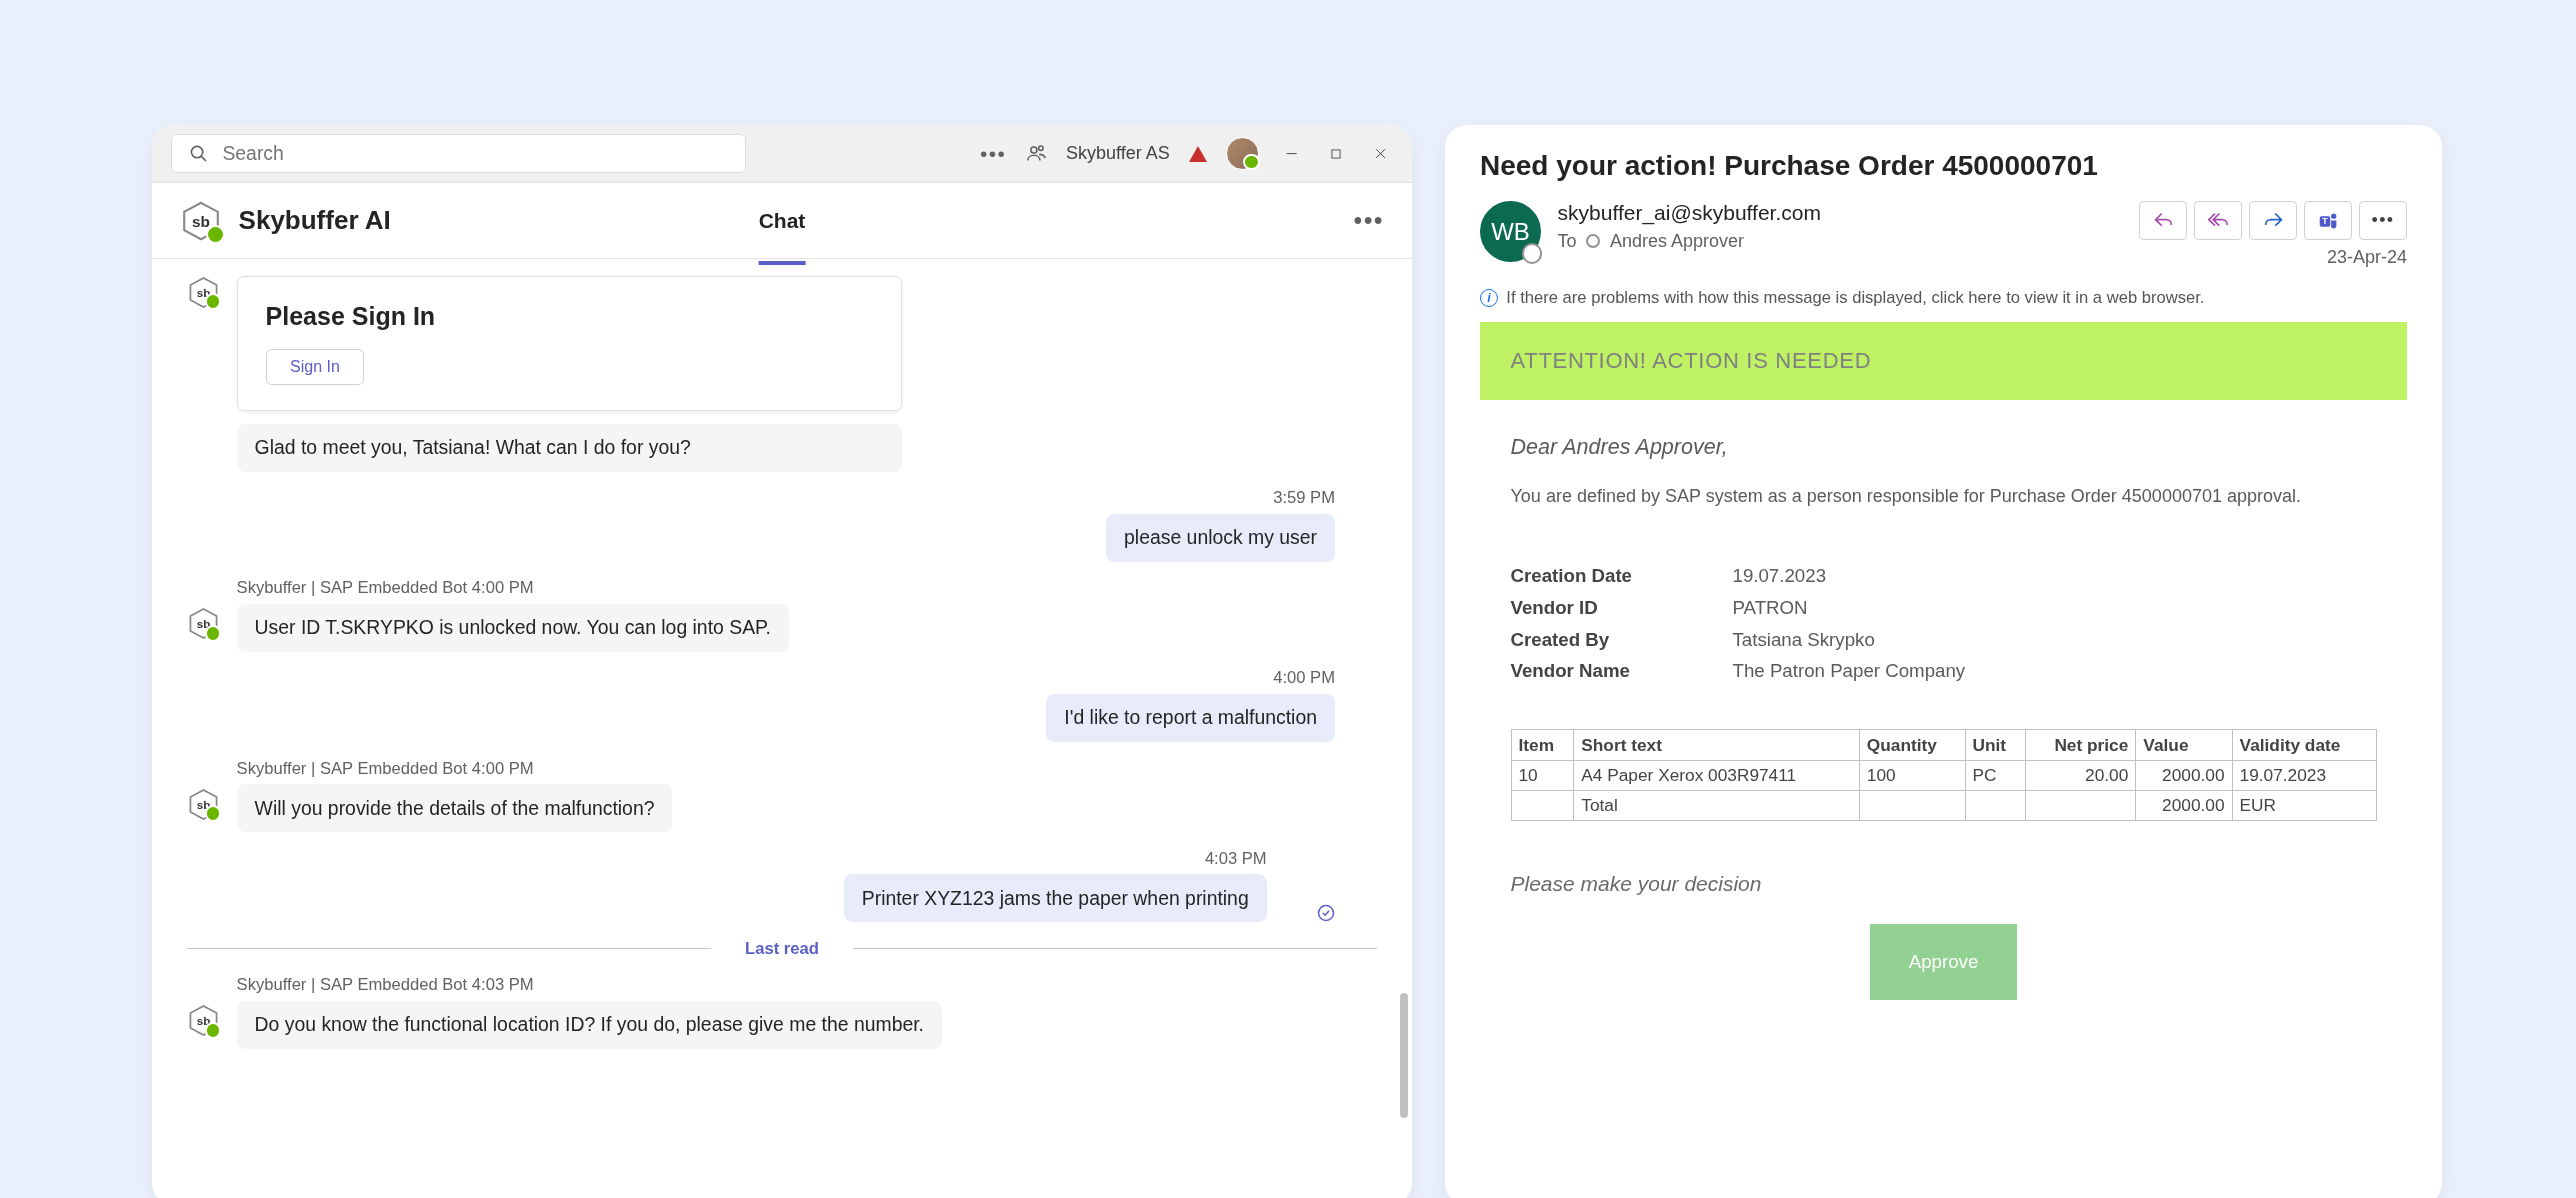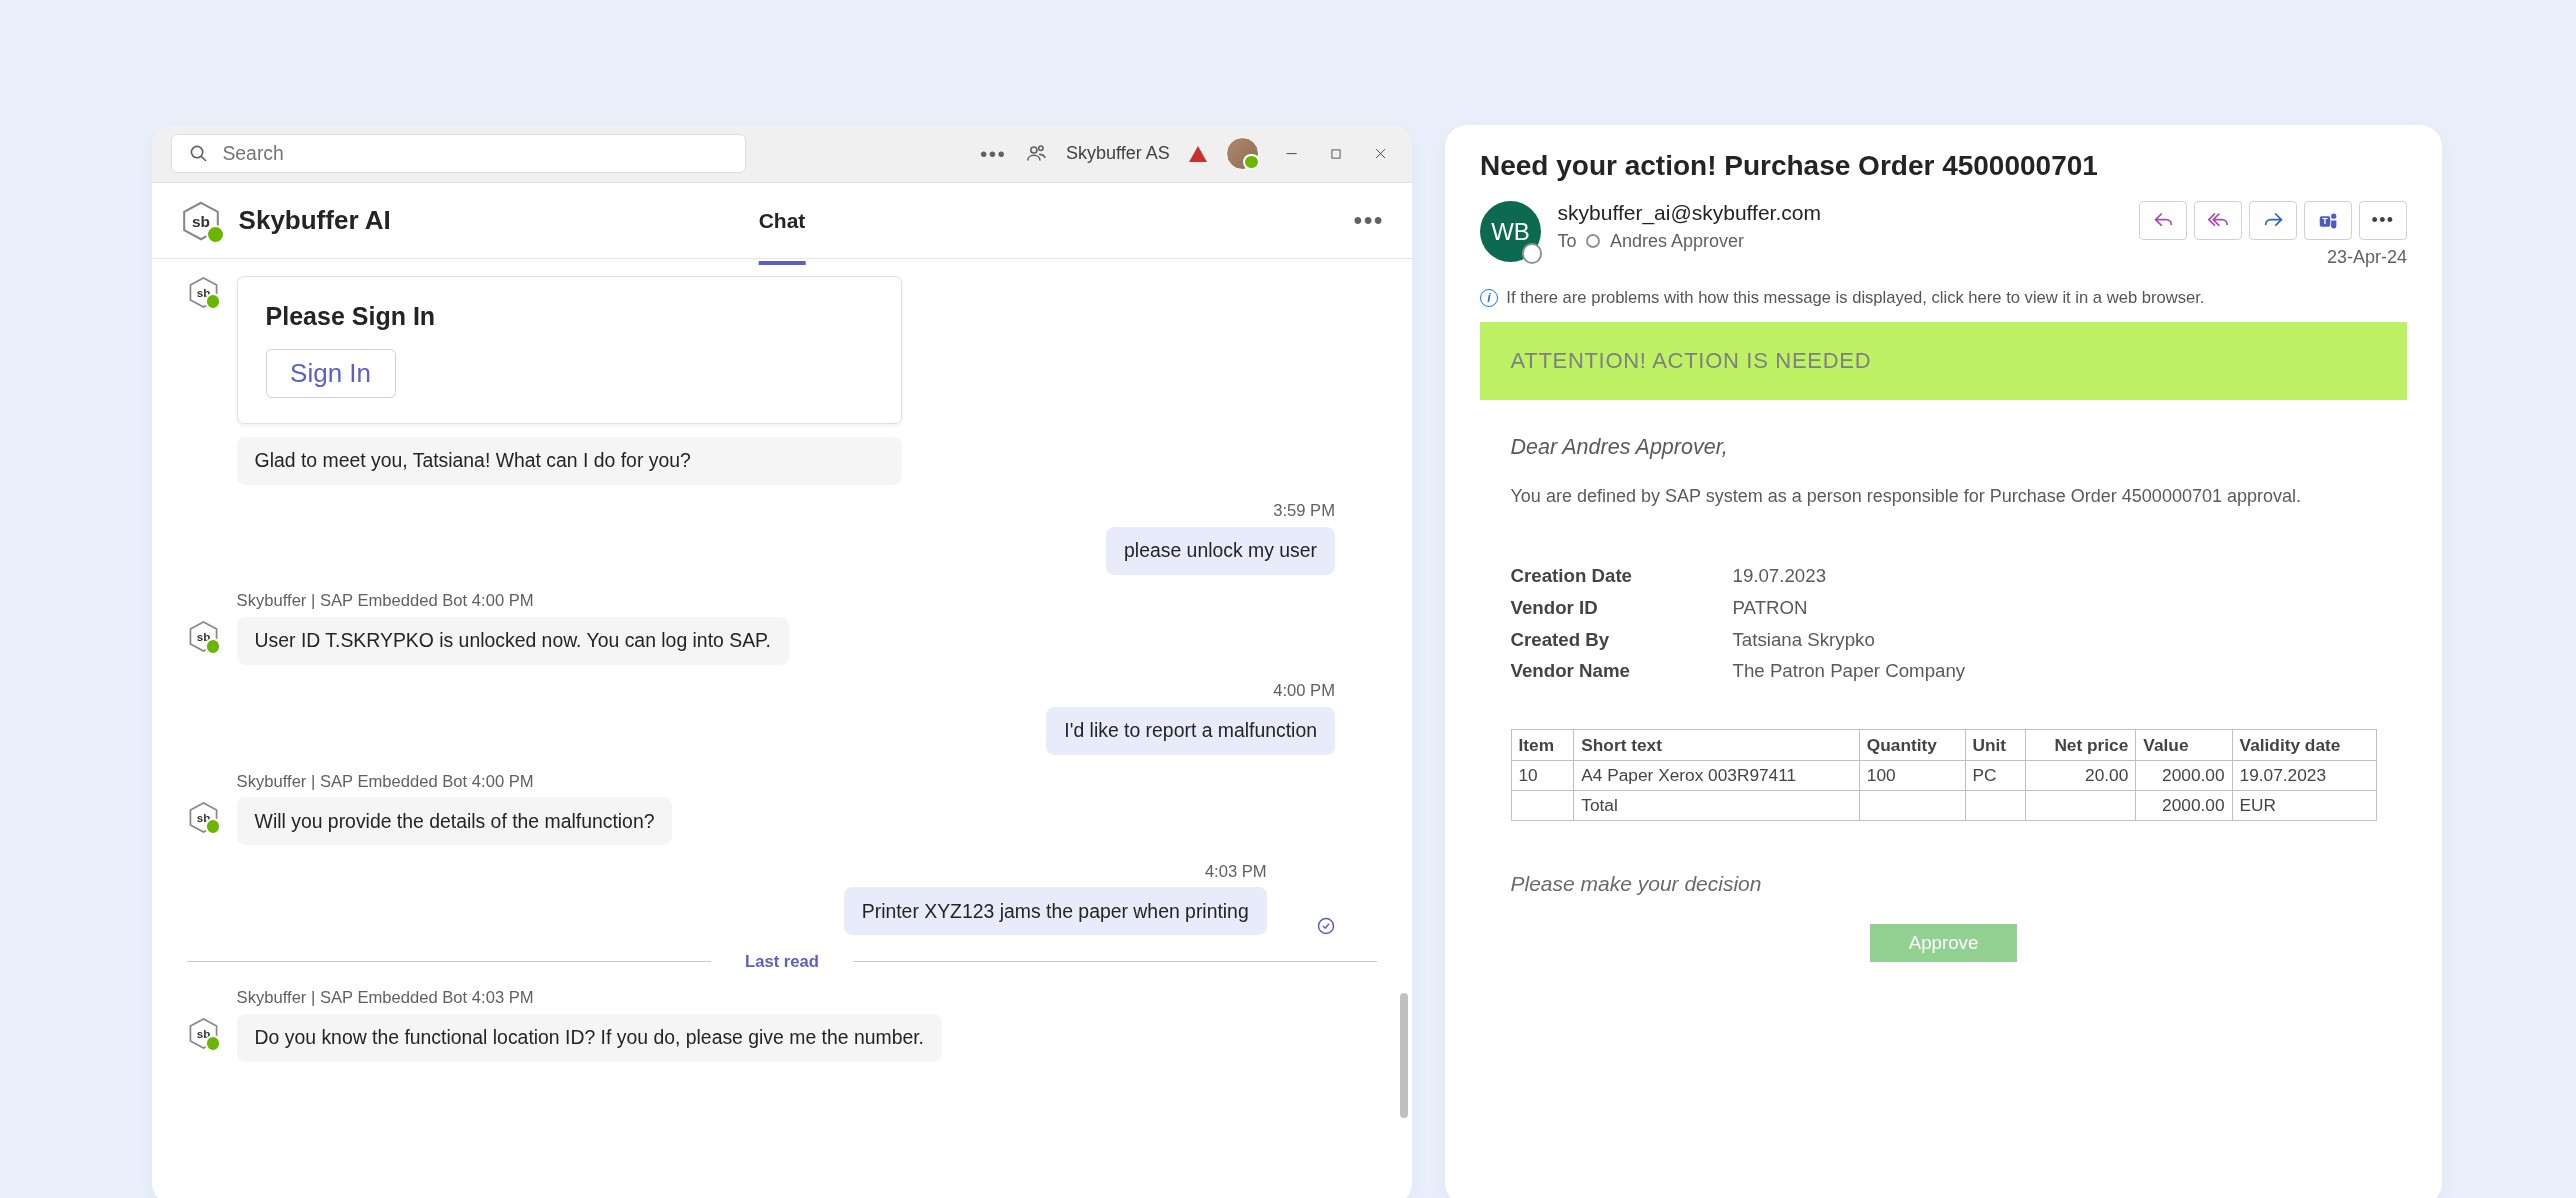--- a/index.html
+++ b/index.html
@@ -86,21 +86,21 @@
 .bubble.user { background: #e8ebfa; color: #242424; }
 .user-col { display:flex; flex-direction:column; align-items:flex-end; margin-right: 42px; }
 .time-right { font-size: 16.6px; color: #616161; margin-bottom: 5.5px; }
 .card-bubble {
   border: 0.7px solid #e0e0e0; border-radius: 7px; padding: 25px 28px;
   box-shadow: 0 1.4px 4.2px rgba(0,0,0,0.06); background: #fff; width: 665px;
 }
 .card-title { font-size: 25px; font-weight: 600; color: #242424; margin-bottom: 18px; }
 .signin-btn {
   border: 1.4px solid #d1d1d1; background: #fff; color: #5b5fc7;
-  font-size: 26px; padding: 8.3px 23.5px; border-radius: 5.5px; cursor: pointer;
+  font-size: 16px; padding: 8.3px 23.5px; border-radius: 5.5px; cursor: pointer;
 }
 .lastread { display:flex; align-items:center; margin: 16.6px 0; gap: 20px; }
 .lastread-line { flex:1; height:0.7px; background:#c7c7c7; }
 .lastread-label { font-size: 16.6px; color:#5b5fc7; font-weight:600; padding: 0 14px; }
 .check-icon { width: 18px; height: 18px; color: #5b5fc7; margin-left: 7px; align-self: flex-end; margin-top: 5.5px; margin-right: 42px; position:absolute; right: 0; }
 .user-wrap { position: relative; }
 
 .scrollbar { position:absolute; right:4.2px; top: 734px; width: 8.3px; height: 125px; background:#c0c0c0; border-radius:4.2px; }
 
 
@@ -125,21 +125,21 @@
 .greeting { font-size: 21.5px; font-style: italic; color:#5a5a5a; margin-bottom: 23.5px; }
 .body-text { font-size: 18px; color:#5a5a5a; line-height: 1.5; margin-bottom: 55px; }
 .detail-row { display:flex; font-size: 18.7px; color:#444; margin-bottom: 9.7px; }
 .detail-label { width: 222px; font-weight: 700; }
 .detail-value { color:#5a5a5a; }
 .po-table { width: calc(100% - 0px); border-collapse: collapse; margin-top: 47px; font-size: 17.3px; color:#444; }
 .po-table th, .po-table td { border:0.7px solid #c0c0c0; padding: 4.2px 7px; text-align:left; }
 .po-table th { font-weight:700; }
 .po-table .num { text-align:right; }
 .decision-text { font-size: 21px; font-style: italic; color:#6a6a6a; margin-top: 51px; }
-.approve-btn { background:#92d192; color:#fff; border:none; font-size:18.7px; padding: 8px 39px; margin: 28px auto 0 auto; display:block; cursor:pointer; }
+.approve-btn { background:#92d192; color:#fff; border:none; font-size:18.7px; padding: 27px 39px; margin: 28px auto 0 auto; display:block; cursor:pointer; }
 
 .triangle-warn { width:0; height:0; border-left:9.7px solid transparent; border-right:9.7px solid transparent; border-bottom:16.6px solid #c93030; position:relative; }
 </style>
 </head>
 <body>
 
 <div class="card left-card">
 
   <div class="titlebar">
     <div class="searchbox">

